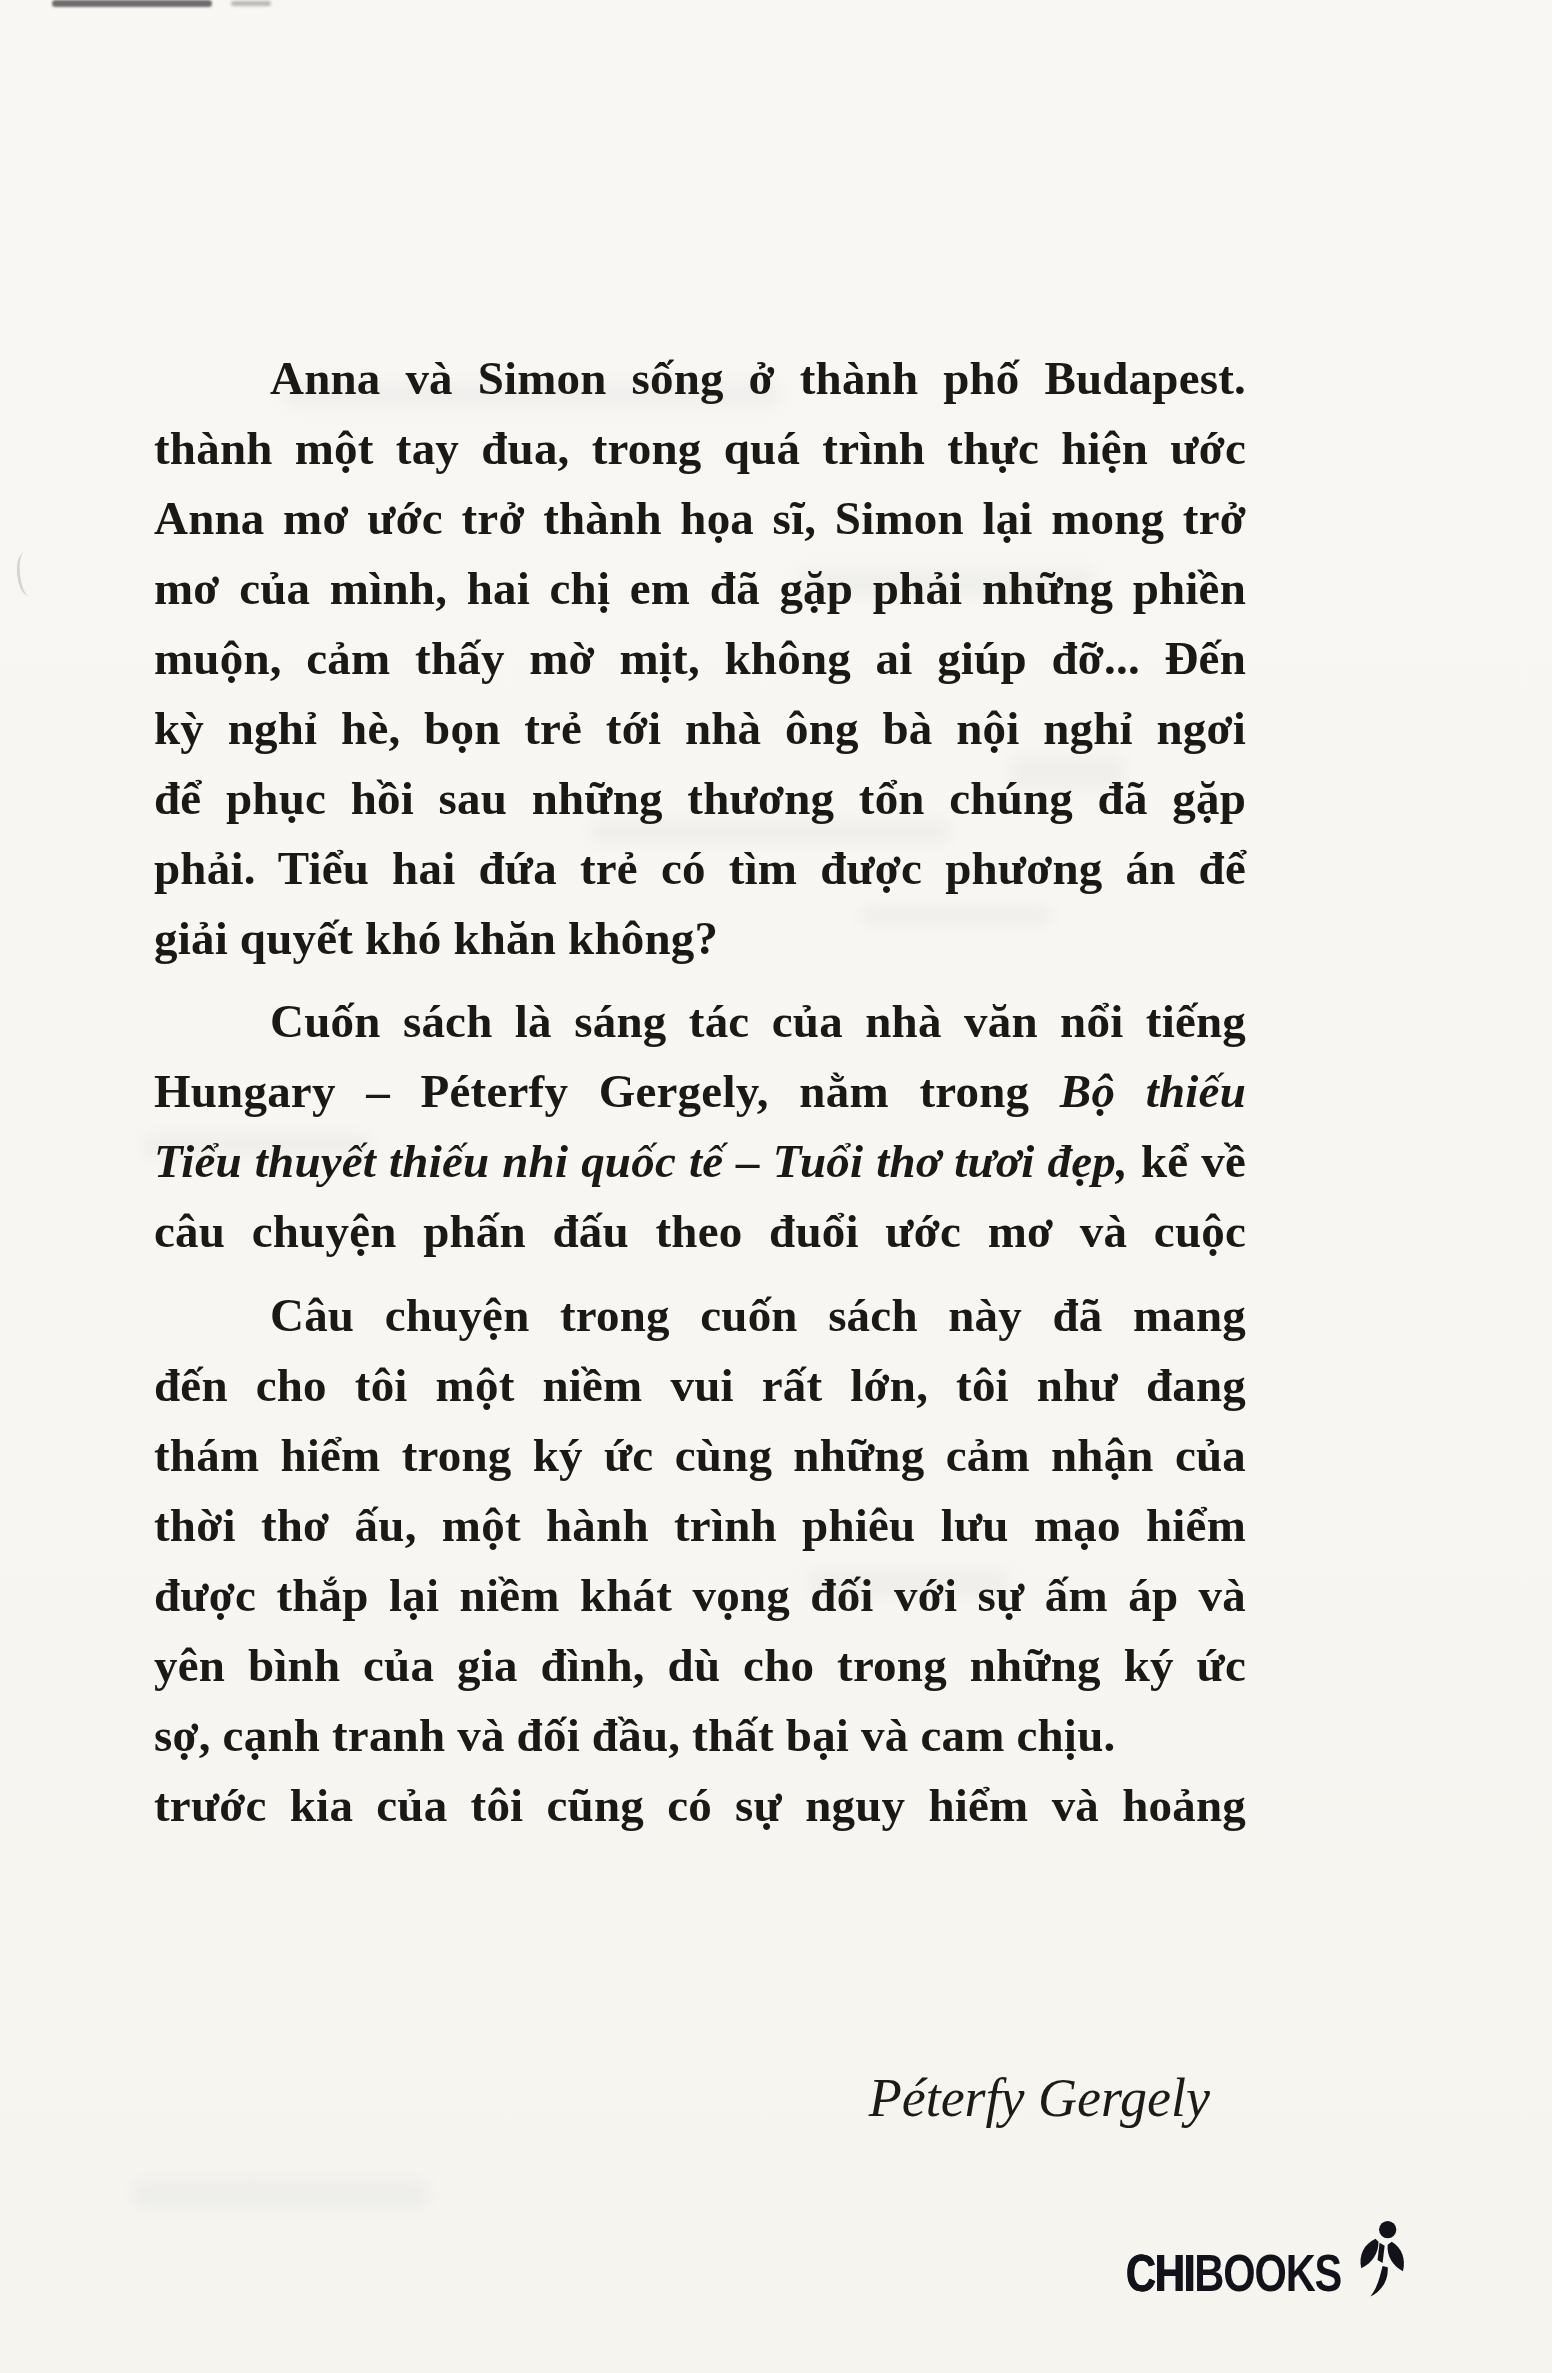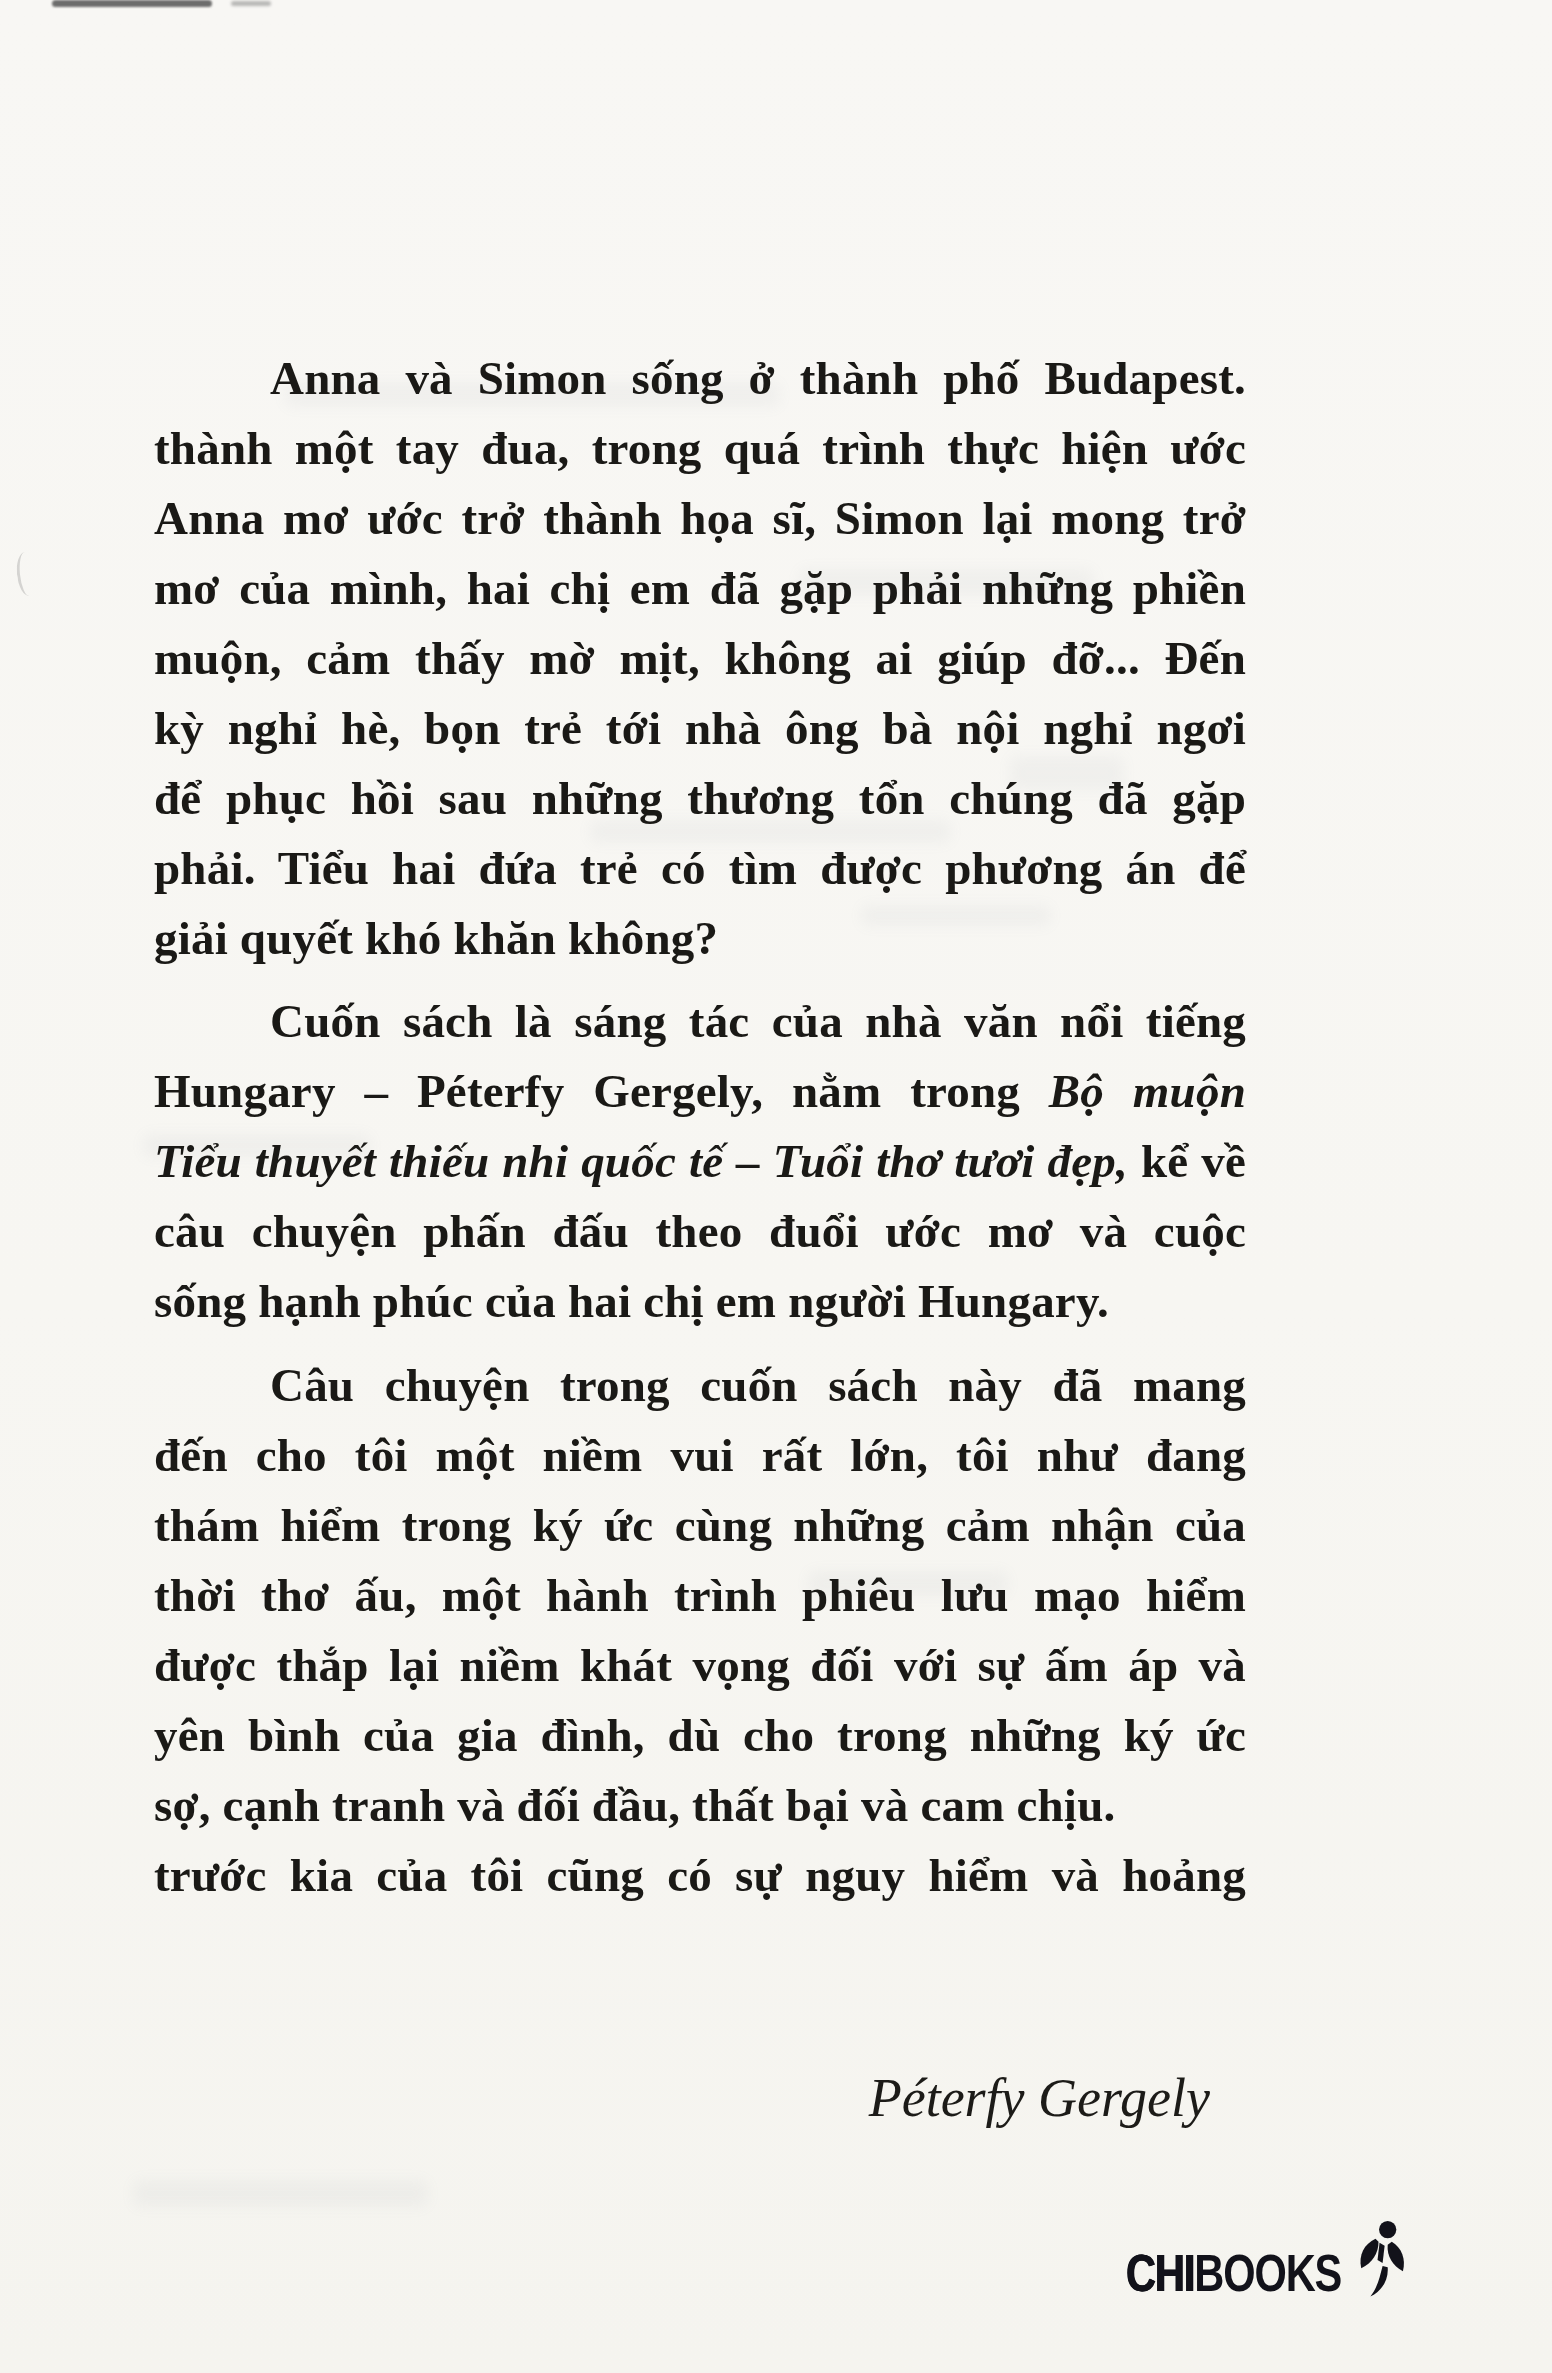--- a/index.html
+++ b/index.html
@@ -78,24 +78,23 @@
         <div class="line"><span>Anna mơ ước trở thành họa sĩ, Simon lại mong trở</span></div>
         <div class="line"><span>mơ của mình, hai chị em đã gặp phải những phiền</span></div>
         <div class="line"><span>muộn, cảm thấy mờ mịt, không ai giúp đỡ... Đến</span></div>
         <div class="line"><span>kỳ nghỉ hè, bọn trẻ tới nhà ông bà nội nghỉ ngơi</span></div>
         <div class="line"><span>để phục hồi sau những thương tổn chúng đã gặp</span></div>
         <div class="line"><span>phải. Tiểu hai đứa trẻ có tìm được phương án để</span></div>
         <div class="line last"><span>giải quyết khó khăn không?</span></div>
       </div>
       <div class="para">
         <div class="line indent"><span>Cuốn sách là sáng tác của nhà văn nổi tiếng</span></div>
-        <div class="line"><span>Hungary – Péterfy Gergely, nằm trong </span><span class="it">Bộ muộn</span></div>
+        <div class="line"><span>Hungary – Péterfy Gergely, nằm trong </span><span class="it">Bộ thiếu</span></div>
         <div class="line"><span class="it">Tiểu thuyết thiếu nhi quốc tế – Tuổi thơ tươi đẹp,</span><span> kể về</span></div>
         <div class="line"><span>câu chuyện phấn đấu theo đuổi ước mơ và cuộc</span></div>
-        <div class="line last"><span>sống hạnh phúc của hai chị em người Hungary.</span></div>
       </div>
       <div class="para">
         <div class="line indent"><span>Câu chuyện trong cuốn sách này đã mang</span></div>
         <div class="line"><span>đến cho tôi một niềm vui rất lớn, tôi như đang</span></div>
         <div class="line"><span>thám hiểm trong ký ức cùng những cảm nhận của</span></div>
         <div class="line"><span>thời thơ ấu, một hành trình phiêu lưu mạo hiểm</span></div>
         <div class="line"><span>được thắp lại niềm khát vọng đối với sự ấm áp và</span></div>
         <div class="line"><span>yên bình của gia đình, dù cho trong những ký ức</span></div>
         <div class="line last"><span>sợ, cạnh tranh và đối đầu, thất bại và cam chịu.</span></div>
         <div class="line"><span>trước kia của tôi cũng có sự nguy hiểm và hoảng</span></div>

